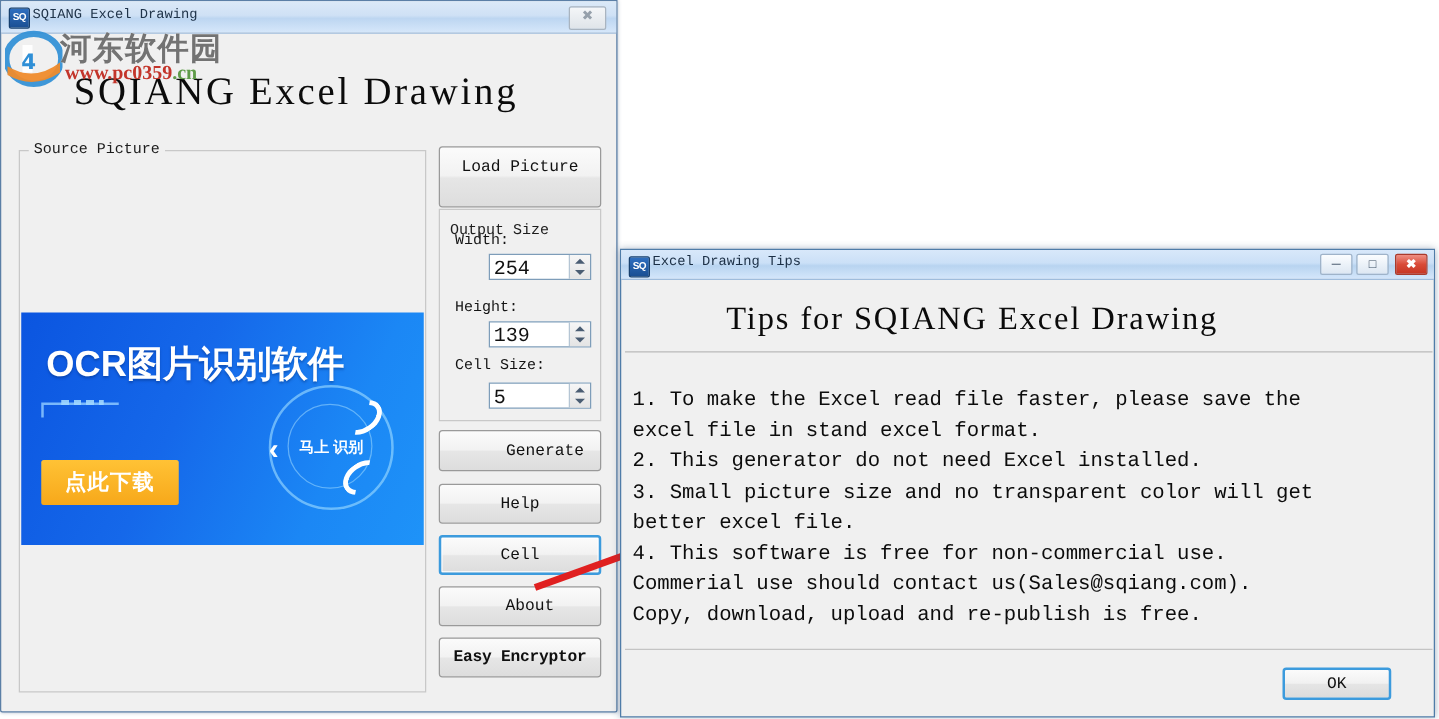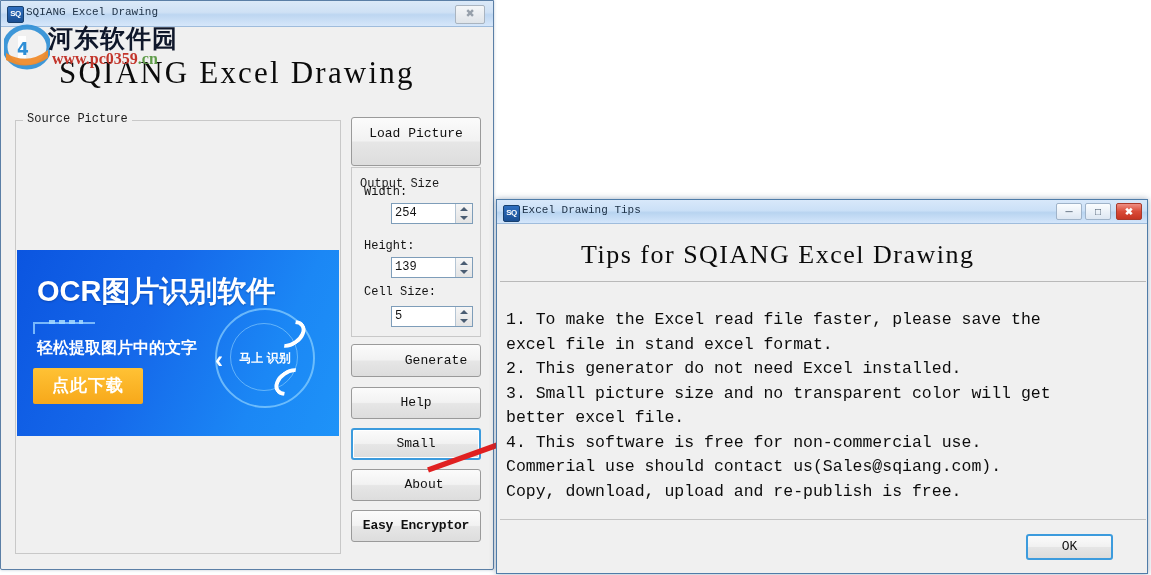--- a/index.html
+++ b/index.html
@@ -258,21 +258,21 @@
     border: 1px solid #7e9db9;
     background: #ffffff;
     box-sizing: border-box;
   }
   #spin-width  { left: 390px; top: 202px; }
   #spin-height { left: 390px; top: 256px; }
   #spin-cell   { left: 390px; top: 305px; }
   .spinner .val {
     position: absolute;
     left: 3px; top: 2px;
-    font-size: 12px;
+    font-size: 16px;
     color: #111;
     font-family: "Liberation Mono", monospace;
   }
   .spin-btns {
     position: absolute;
     right: 0; top: 0;
     width: 17px; height: 100%;
     background: linear-gradient(to bottom, #f6f6f6, #e4e4e4);
     border-left: 1px solid #b5c5d4;
     box-sizing: border-box;
@@ -308,21 +308,21 @@
     position: absolute;
     left: 0; top: 8px;
     width: 46px; height: 46px;
   }
   #wm-cn {
     position: absolute;
     left: 44px; top: 6px;
     font-family: "Liberation Sans", sans-serif;
     font-size: 25px;
     font-weight: bold;
-    color: #0f172a;
+    color: #737373;
     letter-spacing: 1px;
     white-space: nowrap;
     text-shadow: 0 0 1px rgba(255,255,255,0.8);
   }
   #wm-url {
     position: absolute;
     left: 48px; top: 34px;
     font-family: "Liberation Serif", serif;
     font-size: 16px;
     font-weight: bold;
@@ -448,21 +448,20 @@
 
   <div id="app-heading">SQIANG Excel Drawing</div>
 
   <div id="source-group"></div>
   <div id="source-group-label">Source Picture</div>
 
   <div id="source-image">
     <div id="ocr-headline">OCR图片识别软件</div>
     <div class="deco-bracket"></div>
     <div class="deco-dashes"></div>
-    <div id="ocr-subline">轻松提取图片中的文字</div>
     <div id="ocr-download-btn">点此下载</div>
     <div id="ocr-badge">
       <div id="ocr-badge-inner"></div>
       <div class="badge-chev">‹</div>
       <div class="badge-arc-tr"></div>
       <div class="badge-arc-br"></div>
       <div id="ocr-badge-text">马上
 识别</div>
     </div>
   </div>
@@ -506,21 +505,21 @@
           <span class="tri-up"></span>
         </div>
       <div class="spin-dn">
           <span class="tri-dn"></span>
         </div>
     </div>
   </div>
 
   <div class="btn" id="btn-generate">Generate</div>
   <div class="btn" id="btn-help">Help</div>
-  <div class="btn focused" id="btn-tips">Small</div>
+  <div class="btn focused" id="btn-tips">Cell</div>
   <div class="btn" id="btn-about">About</div>
   <div class="btn" id="btn-easy-encryptor">Easy Encryptor</div>
 </div>
 
 <div id="watermark">
   <svg id="wm-logo" viewBox="0 0 46 46">
     <ellipse cx="23" cy="23" rx="22" ry="20" fill="none" stroke="#2f8fd6" stroke-width="5" opacity="0.92"></ellipse>
     <path d="M2 29 q21 13 42 -3 l0 8 q-21 14 -42 2 z" fill="#ef8b2c" opacity="0.95"></path>
     <path d="M14 12 h8 v22 h-8 z" fill="#ffffff" opacity="0.9"></path>
     <text x="13" y="31" font-family="DejaVu Sans, sans-serif" font-size="17" font-weight="bold" fill="#2f8fd6">4</text>

